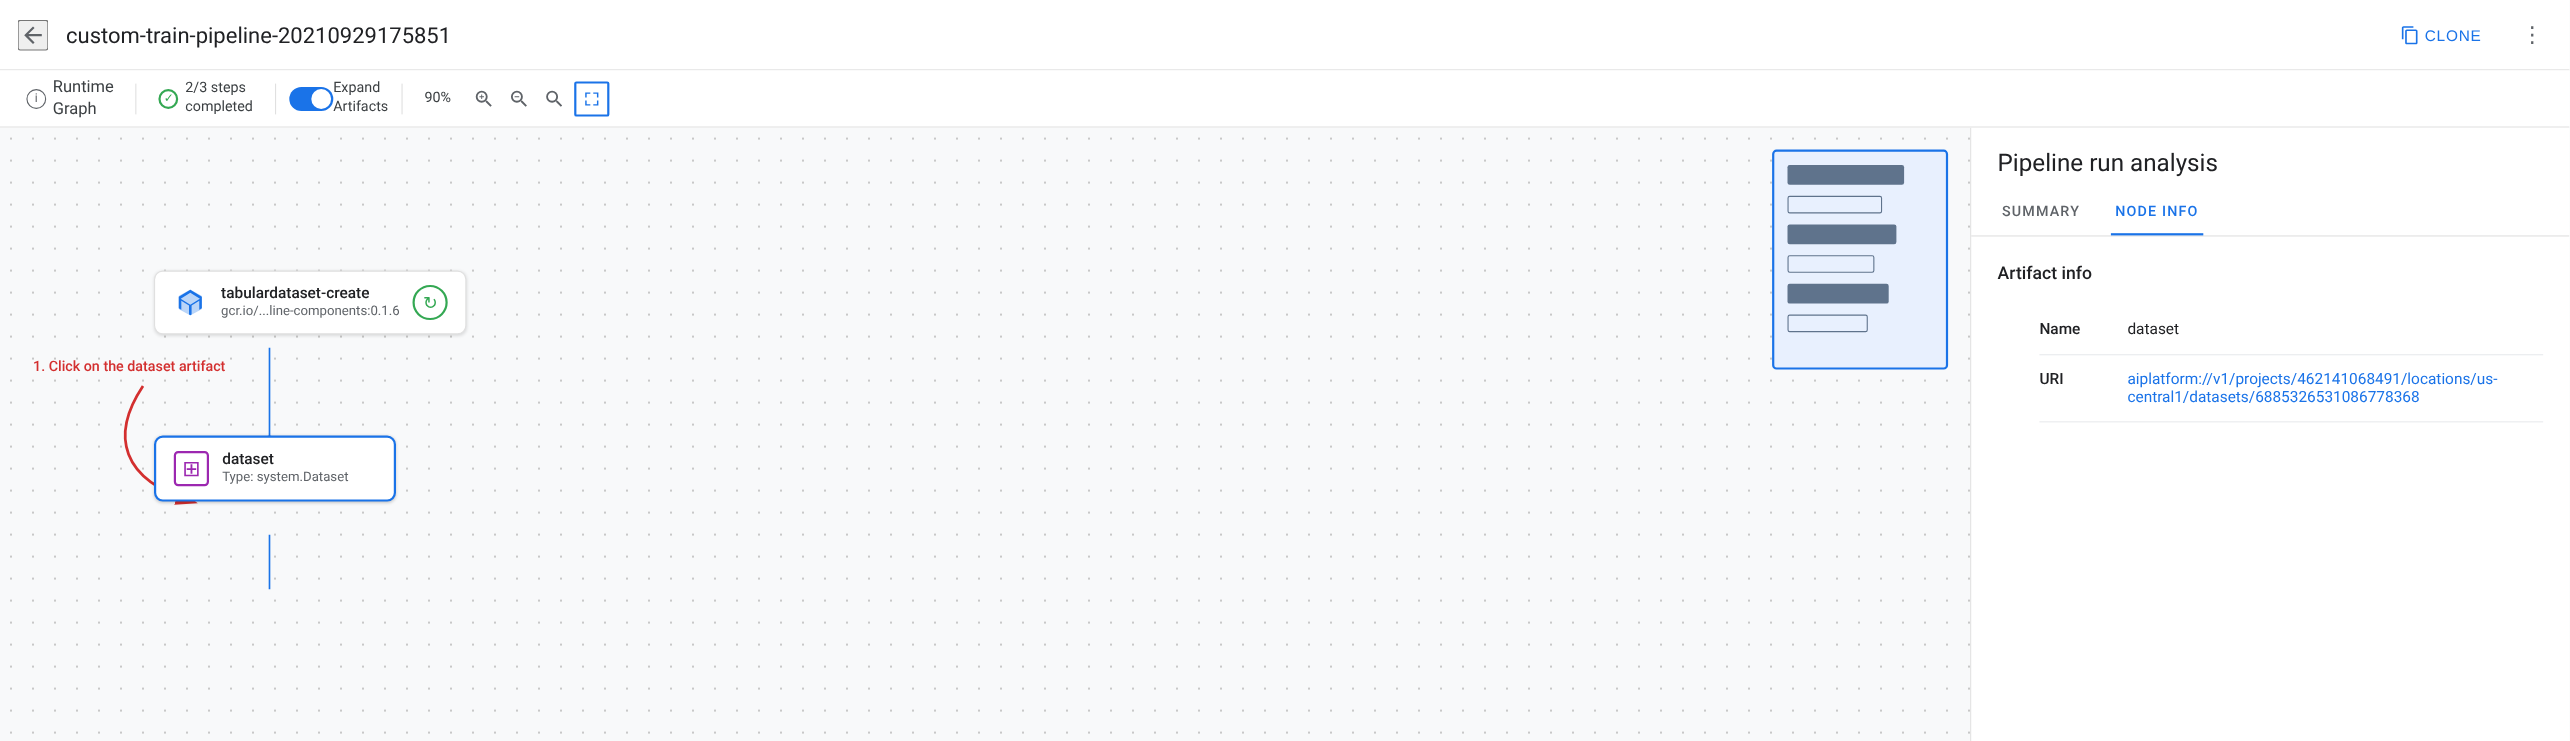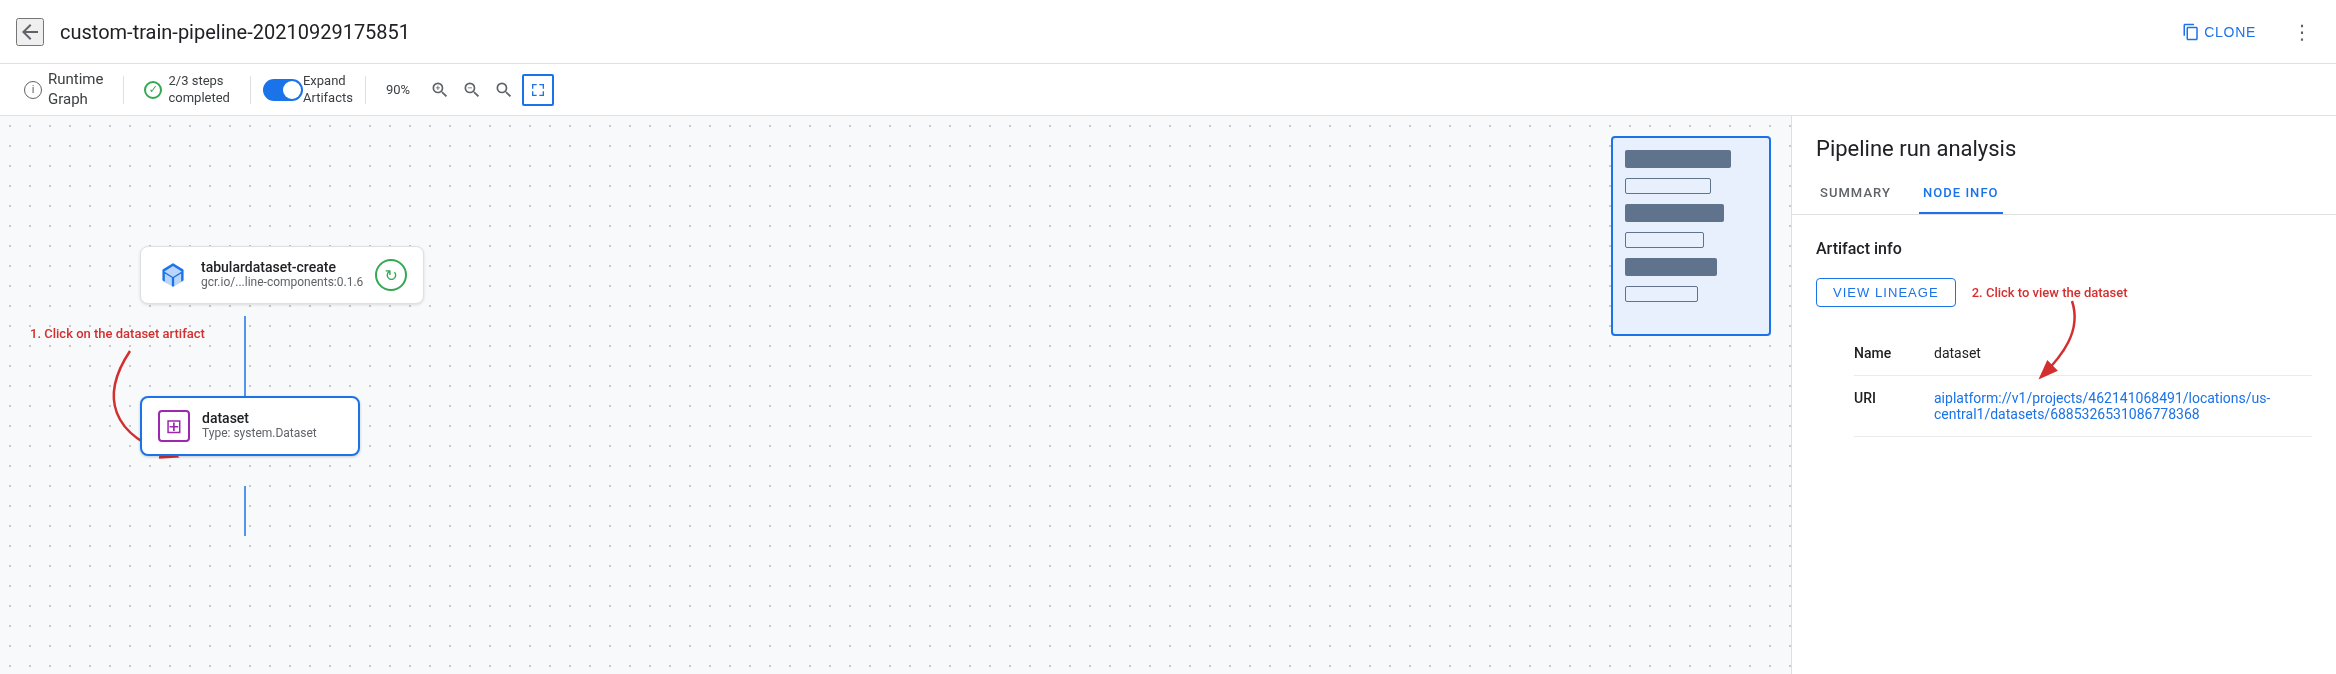--- a/index.html
+++ b/index.html
@@ -497,35 +497,20 @@
     <div class="right-panel-header">Pipeline run analysis</div>
 
     <div class="tabs-row">
       <div class="tab">SUMMARY</div>
       <div class="tab active">NODE INFO</div>
     </div>
 
     <div class="right-panel-body">
       <div class="section-title">Artifact info</div>
 
-      <div style="position:relative; display:flex; align-items:center; margin-bottom: 24px;">
-        <button class="view-lineage-btn" style="margin-bottom:0;">VIEW LINEAGE</button>
-
-        <div style="margin-left: 16px; color: #d32f2f; font-size: 13px; font-weight: 500; position: relative;">
-          <span>2. Click to view the dataset</span>
-          <svg style="position:absolute;left:60px;top:16px;overflow:visible;pointer-events:none;" width="60" height="80">
-            <defs>
-              <marker id="arrowhead2" markerWidth="8" markerHeight="6" refX="6" refY="3" orient="auto">
-                <polygon points="0 0, 8 3, 0 6" fill="#d32f2f"></polygon>
-              </marker>
-            </defs>
-            <path d="M 40 0 C 50 30, 30 55, 10 75" stroke="#d32f2f" stroke-width="2.5" fill="none" marker-end="url(#arrowhead2)"></path>
-          </svg>
-        </div>
-      </div>
 
       <div class="info-row">
         <span class="info-label">Name</span>
         <span class="info-value">dataset</span>
       </div>
       <div class="info-row">
         <span class="info-label">URI</span>
         <a class="info-link" href="#">aiplatform://v1/projects/462141068491/locations/us-central1/datasets/6885326531086778368</a>
       </div>
     </div>

